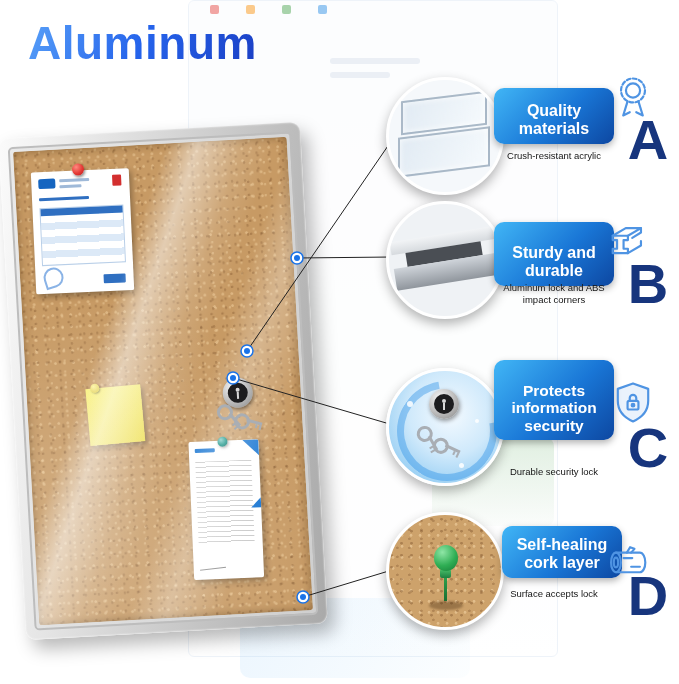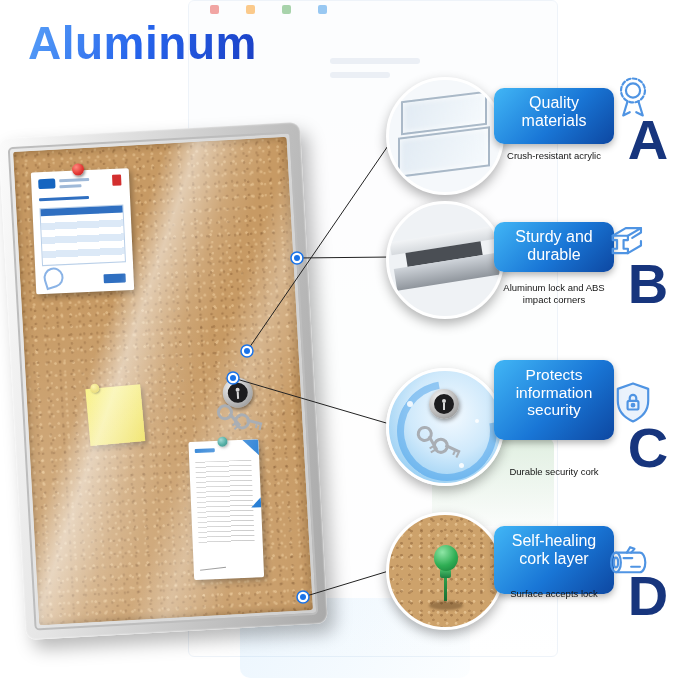--- a/index.html
+++ b/index.html
@@ -90,22 +90,22 @@
   .key .tooth2{position:absolute;left:26px;top:7px;width:2px;height:5px;background:#a9aeb4;}
   .key1{left:188px;top:270px;transform:rotate(52deg);}
   .key2{left:206px;top:276px;transform:rotate(18deg);}
   
   .connector-svg{position:absolute;left:0;top:0;z-index:2;}
   
   .photo{position:absolute;width:112px;height:112px;border-radius:50%;border:3px solid #ffffff;
     box-shadow:0 5px 12px rgba(0,0,0,.30);overflow:hidden;z-index:3;}
   .banner{position:absolute;left:494px;width:120px;border-radius:10px;z-index:3;
     background:linear-gradient(135deg,#41b6f6 0%,#1976d6 55%,#0d47a1 100%);
-    box-shadow:0 3px 7px rgba(0,0,0,.3);display:flex;align-items:flex-start;justify-content:center;
-    text-align:center;color:#ffffff;font-weight:normal;line-height:1.13;padding:6px 4px;box-sizing:border-box;}
+    box-shadow:0 3px 7px rgba(0,0,0,.3);display:flex;align-items:flex-end;justify-content:center;
+    text-align:center;color:#ffffff;font-weight:bold;line-height:1.13;padding:6px 4px;box-sizing:border-box;}
   .banner-title{font-size:16px;}
   .subtitle{position:absolute;left:490px;width:128px;text-align:center;font-size:9.5px;font-weight:normal;
     color:#141414;z-index:3;line-height:1.25;}
   .feature-icon{position:absolute;width:50px;height:50px;z-index:3;}
   .feature-icon svg{width:100%;height:100%;stroke:#4f94e3;stroke-width:2;fill:none;
     stroke-linecap:round;stroke-linejoin:round;}
   .letter{position:absolute;width:64px;text-align:center;font-size:56px;font-weight:bold;
     color:#17357d;z-index:3;line-height:1;}
   
   .photo-a{background:#f5f8fb;}
@@ -248,21 +248,21 @@
 </div>
 <div class="letter" style="left:616px;top:112px;">A</div>
 
 <div class="photo photo-b" style="left:386px;top:201px;">
   <div class="beam">
     <div class="beam-top"></div>
     <div class="beam-inner"></div>
     <div class="beam-front"></div>
   </div>
 </div>
-<div class="banner" style="top:222px;height:50px;">
+<div class="banner" style="top:222px;height:64px;">
   <div class="banner-title">Sturdy and durable</div>
 </div>
 <div class="subtitle" style="top:282px;">Aluminum lock and ABS impact corners</div>
 <div class="feature-icon" style="left:604px;top:214px;">
   <svg viewBox="0 0 46 46">
     <path d="M8 20 h14 v4 h-4 v8 h4 v4 H8 v-4 h4 v-8 H8 z"></path>
     <path d="M8 20 L20 13 H34 L22 20"></path>
     <path d="M34 13 V17 L26 22"></path>
     <path d="M22 36 L34 29 V25"></path>
   </svg>
@@ -289,38 +289,38 @@
     <div class="tooth1"></div>
     <div class="tooth2"></div>
   </div>
   <div class="drop" style="left:18px;top:30px;"></div>
   <div class="drop" style="left:86px;top:48px;width:4px;height:4px;"></div>
   <div class="drop" style="left:70px;top:92px;width:5px;height:5px;"></div>
 </div>
 <div class="banner" style="top:360px;height:80px;">
   <div class="banner-title" style="font-size:15.5px;">Protects information security</div>
 </div>
-<div class="subtitle" style="top:466px;">Durable security cork</div>
+<div class="subtitle" style="top:466px;">Durable security lock</div>
 <div class="feature-icon" style="left:608px;top:378px;">
   <svg viewBox="0 0 46 46">
     <path d="M23 5 L37 10 V21 C37 31 31 36.5 23 40 C15 36.5 9 31 9 21 V10 Z" fill="rgba(79,148,227,.12)"></path>
     <rect x="18" y="21" width="10" height="8" rx="1.5"></rect>
     <path d="M20 21 V18.5 a3 3 0 0 1 6 0 V21"></path>
     <circle cx="23" cy="25" r="1.2" fill="#4f94e3"></circle>
   </svg>
 </div>
 <div class="letter" style="left:616px;top:420px;">C</div>
 
 <div class="photo photo-d" style="left:386px;top:512px;">
   <div class="pushpin-shadow"></div>
   <div class="pushpin-stem"></div>
   <div class="pushpin-neck"></div>
   <div class="pushpin-head"></div>
 </div>
-<div class="banner" style="top:526px;height:68px;">
+<div class="banner" style="top:526px;height:52px;margin-left:8px;">
   <div class="banner-title">Self-healing cork layer</div>
 </div>
 <div class="subtitle" style="top:588px;">Surface accepts lock</div>
 <div class="feature-icon" style="left:604px;top:532px;">
   <svg viewBox="0 0 46 46">
     <ellipse cx="11" cy="28" rx="4.5" ry="9"></ellipse>
     <ellipse cx="11" cy="28" rx="2" ry="4.5"></ellipse>
     <path d="M11 19 H33 a5 9 0 0 1 0 18 H11"></path>
     <path d="M21 19 l3 -5 l4 1.5 l-3 3.5"></path>
     <path d="M18 24 h8 M25 32 h8"></path>

